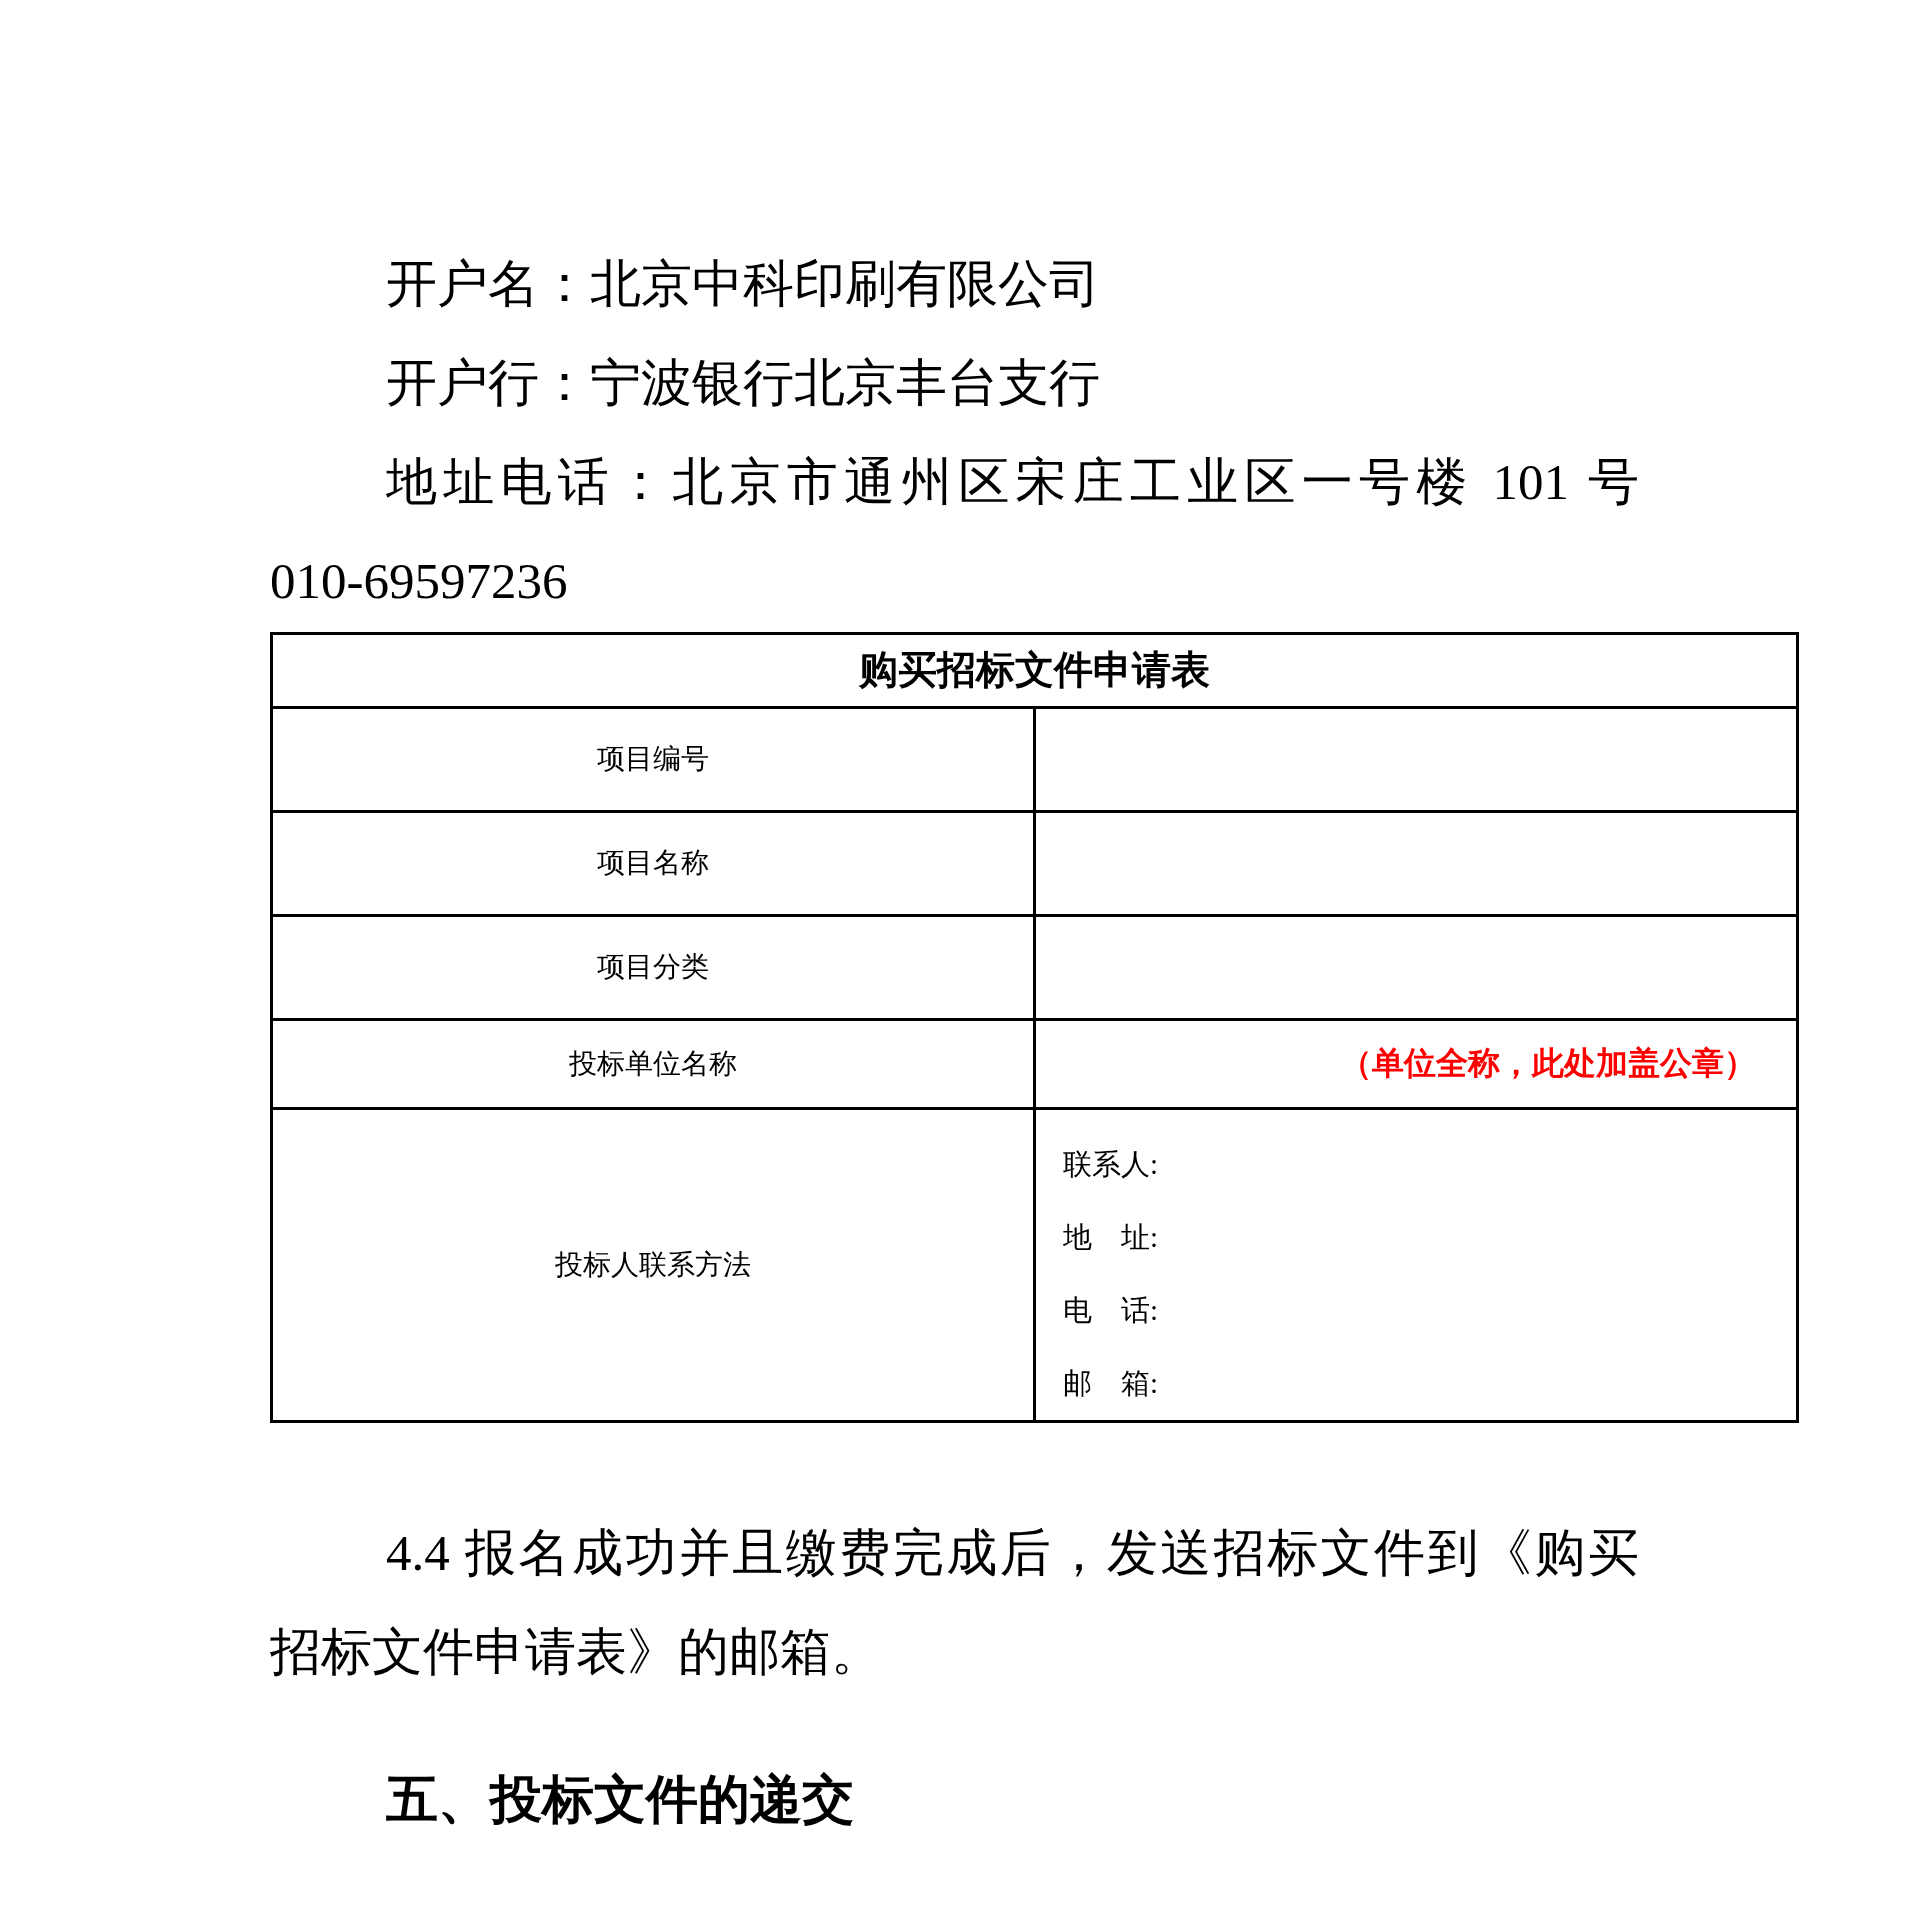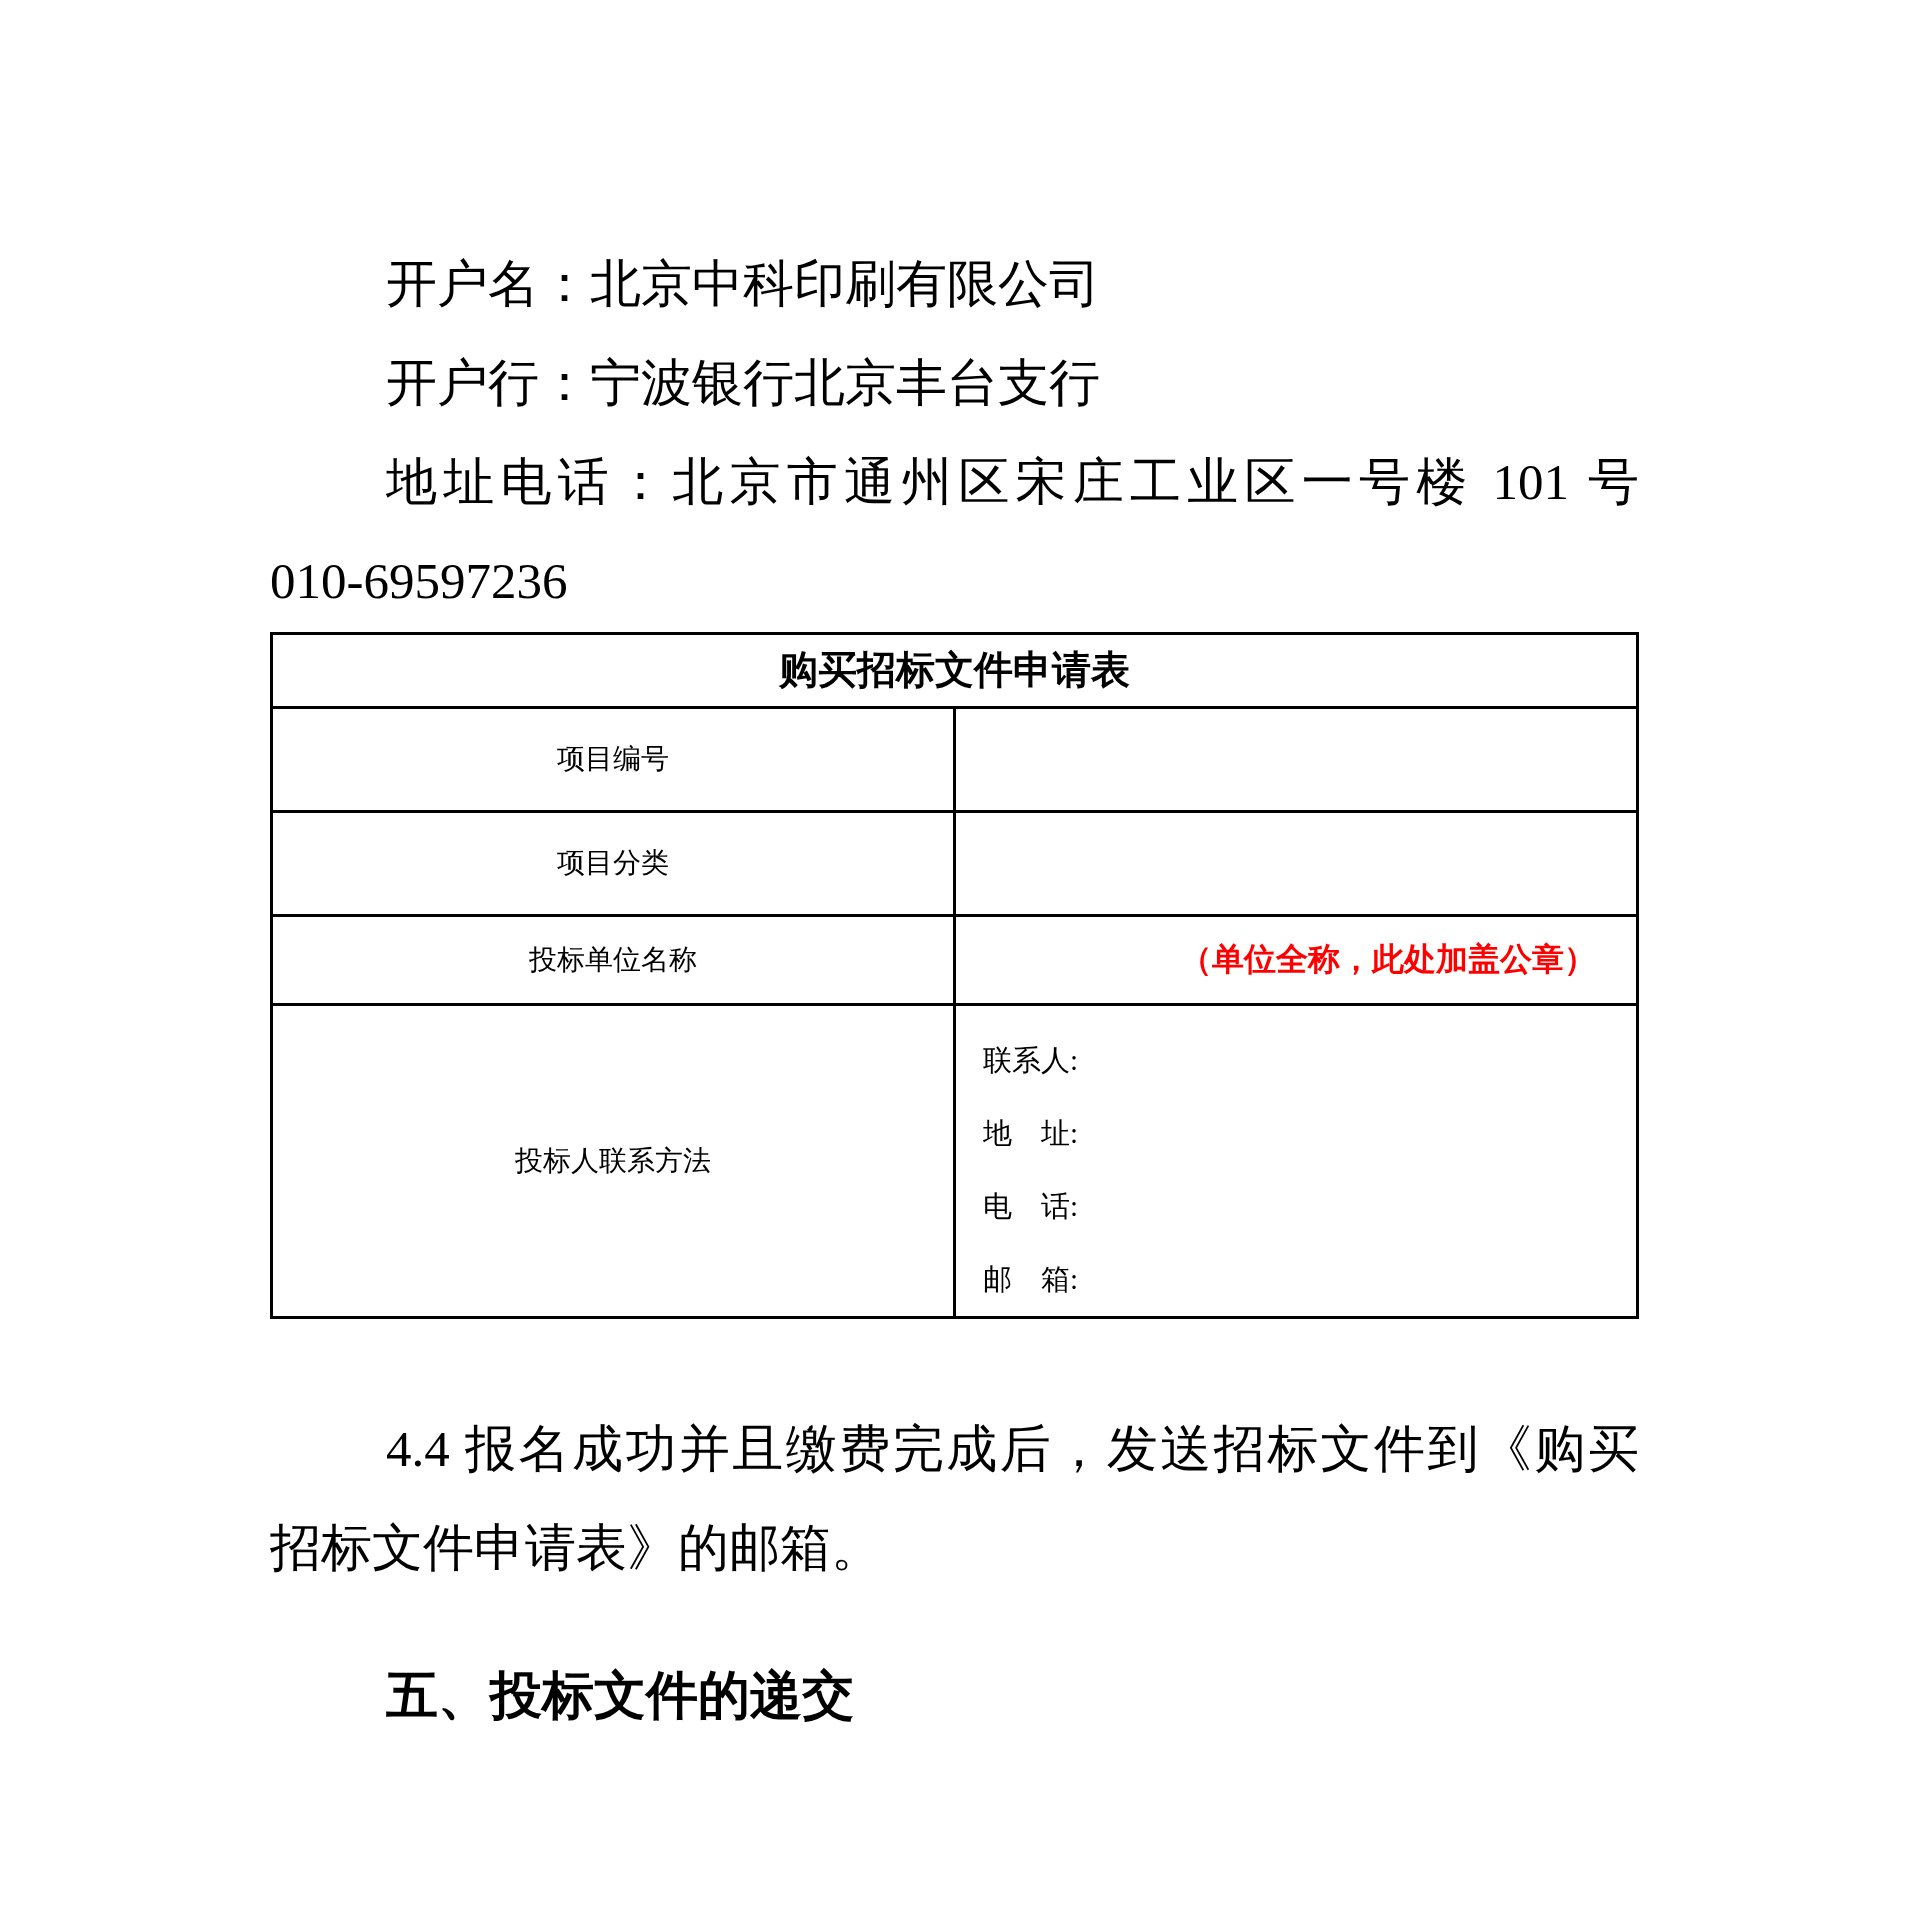--- a/index.html
+++ b/index.html
@@ -30,21 +30,21 @@
     line-height:99px;
     white-space:nowrap;
     text-indent:116px;
   }
   .mt211{margin-top:81px;}
   .mt124{margin-top:48px;}
 
   table.form{
     border-collapse:collapse;
     table-layout:fixed;
-    width:1369px;
+    width:1529px;
     margin-top:0.8px;
   }
   table.form td{
     border:3.1px solid #000000;
     padding:0;
     vertical-align:middle;
     overflow:hidden;
   }
   td.title-cell{
     height:71px;
@@ -95,20 +95,24 @@
   <table class="form">
     <tbody>
         <tr>
       <td class="title-cell" colspan="2">购买招标文件申请表</td>
     </tr>
     <tr class="r-std">
       <td class="lbl">项目编号</td>
       <td class="val"></td>
     </tr>
     <tr class="r-std">
+      <td class="lbl">项目名称</td>
+      <td class="val"></td>
+    </tr>
+    <tr class="r-std">
       <td class="lbl">项目分类</td>
       <td class="val"></td>
     </tr>
     <tr class="r-unit">
       <td class="lbl">投标单位名称</td>
       <td class="val">
         <span class="stamp-note" style="color: rgb(255, 0, 0);">（单位全称，此处加盖公章）</span>
       </td>
     </tr>
     <tr class="r-contact">

